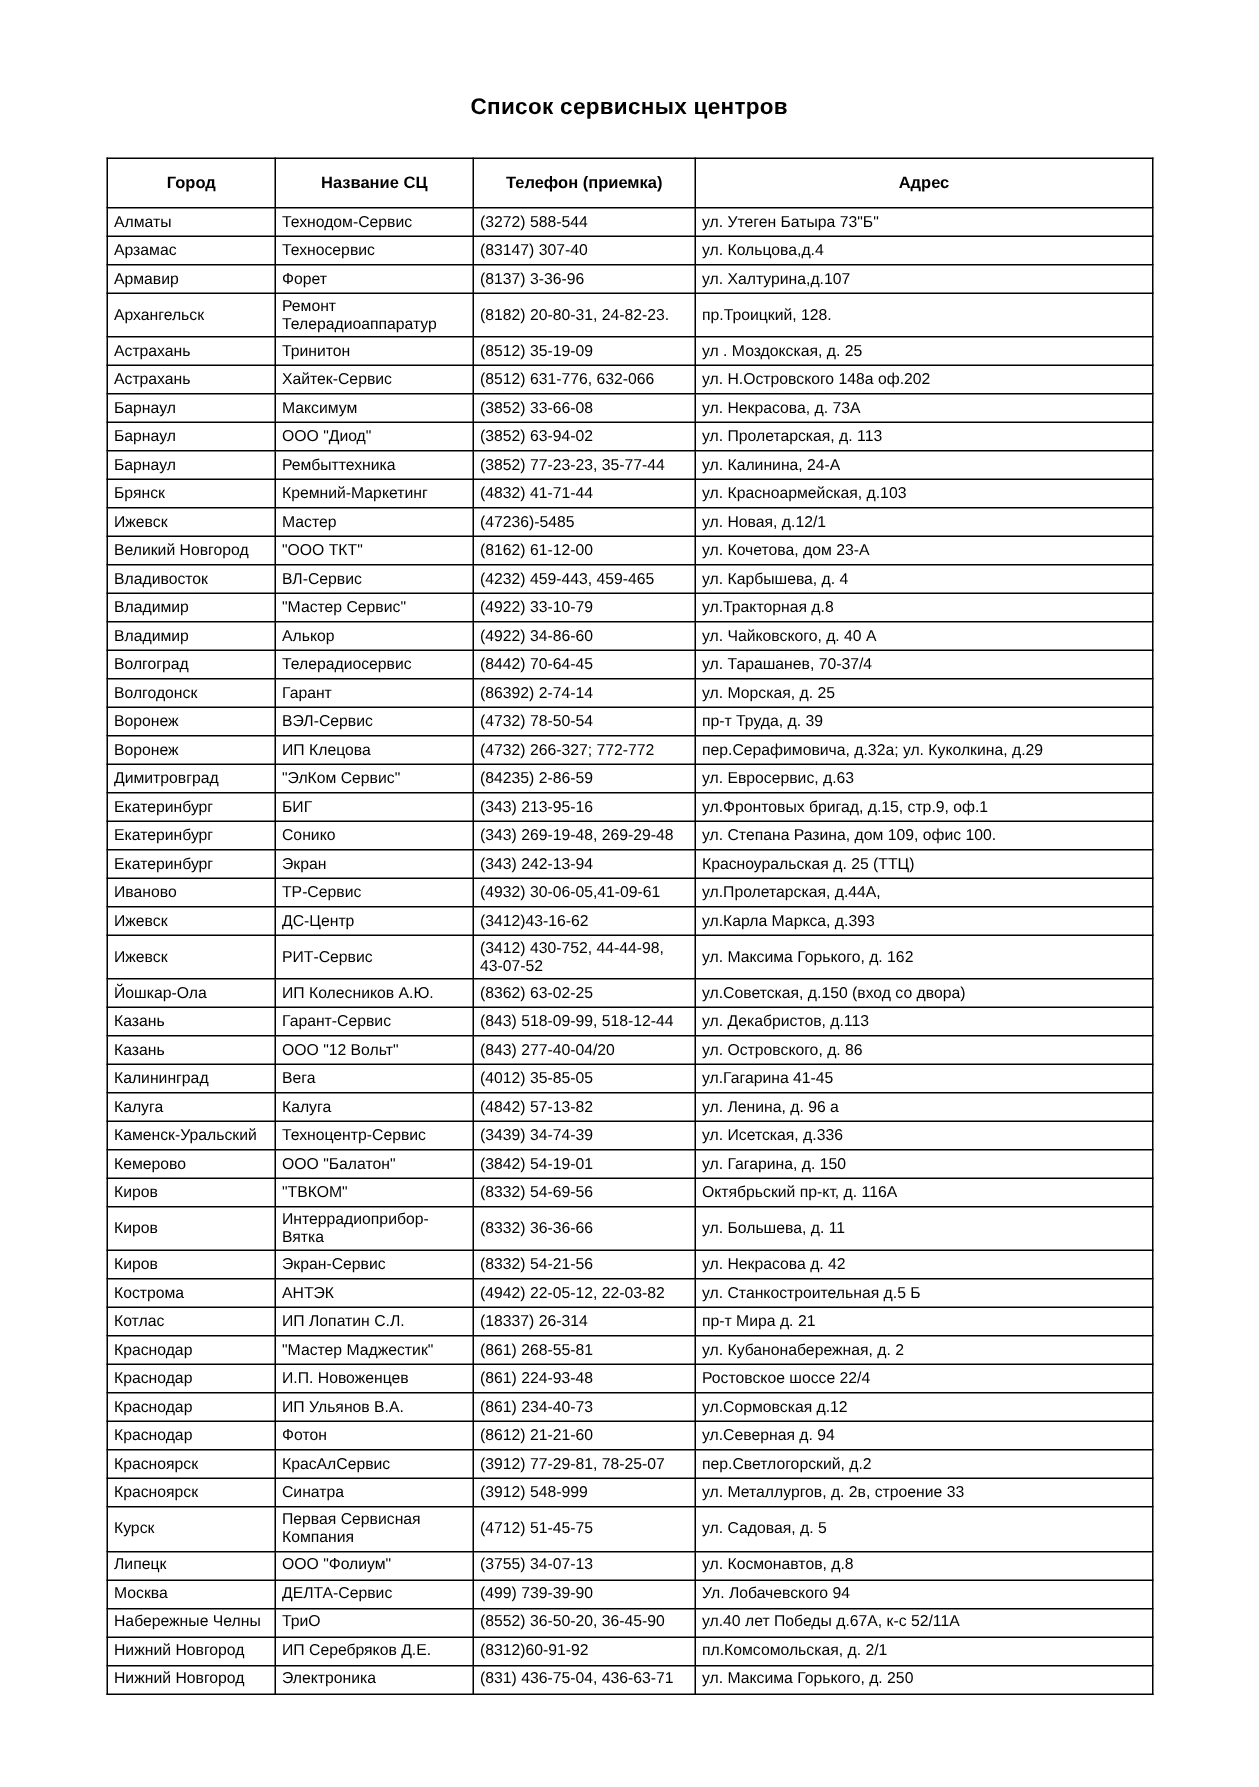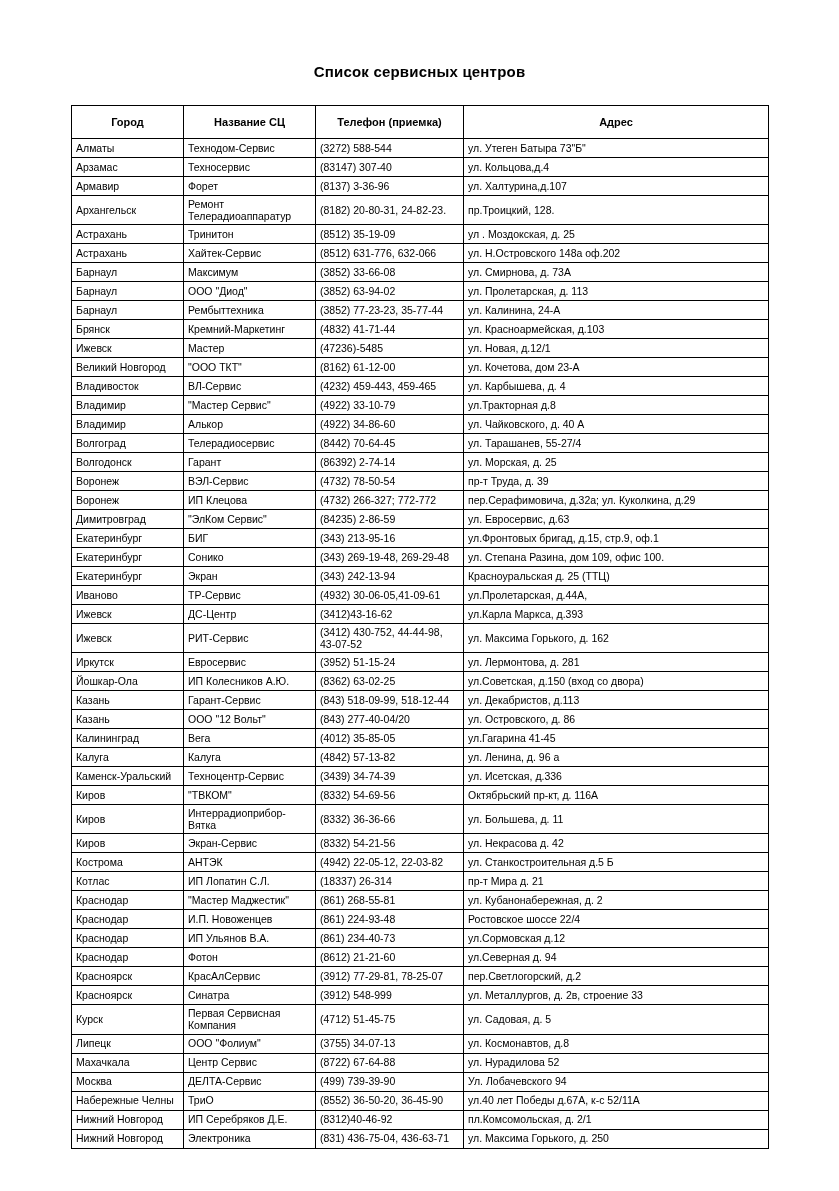--- a/index.html
+++ b/index.html
@@ -120,21 +120,21 @@
           <tr>
             <td>Астрахань</td>
             <td>Хайтек-Сервис</td>
             <td>(8512) 631-776, 632-066</td>
             <td>ул. Н.Островского 148а оф.202</td>
           </tr>
           <tr>
             <td>Барнаул</td>
             <td>Максимум</td>
             <td>(3852) 33-66-08</td>
-            <td>ул. Смирнова, д. 73А</td>
+            <td>ул. Некрасова, д. 73А</td>
           </tr>
           <tr>
             <td>Барнаул</td>
             <td>ООО "Диод"</td>
             <td>(3852) 63-94-02</td>
             <td>ул. Пролетарская, д. 113</td>
           </tr>
           <tr>
             <td>Барнаул</td>
             <td>Рембыттехника</td>
@@ -174,21 +174,21 @@
           <tr>
             <td>Владимир</td>
             <td>Алькор</td>
             <td>(4922) 34-86-60</td>
             <td>ул. Чайковского, д. 40 А</td>
           </tr>
           <tr>
             <td>Волгоград</td>
             <td>Телерадиосервис</td>
             <td>(8442) 70-64-45</td>
-            <td>ул. Тарашанев, 55-27/4</td>
+            <td>ул. Тарашанев, 70-37/4</td>
           </tr>
           <tr>
             <td>Волгодонск</td>
             <td>Гарант</td>
             <td>(86392) 2-74-14</td>
             <td>ул. Морская, д. 25</td>
           </tr>
           <tr>
             <td>Воронеж</td>
             <td>ВЭЛ-Сервис</td>
@@ -237,26 +237,20 @@
             <td>(3412)43-16-62</td>
             <td>ул.Карла Маркса, д.393</td>
           </tr>
           <tr>
             <td>Ижевск</td>
             <td>РИТ-Сервис</td>
             <td>(3412) 430-752, 44-44-98, 43-07-52</td>
             <td>ул. Максима Горького, д. 162</td>
           </tr>
           <tr>
-            <td>Иркутск</td>
-            <td>Евросервис</td>
-            <td>(3952) 51-15-24</td>
-            <td>ул. Лермонтова, д. 281</td>
-          </tr>
-          <tr>
             <td>Йошкар-Ола</td>
             <td>ИП Колесников А.Ю.</td>
             <td>(8362) 63-02-25</td>
             <td>ул.Советская, д.150 (вход со двора)</td>
           </tr>
           <tr>
             <td>Казань</td>
             <td>Гарант-Сервис</td>
             <td>(843) 518-09-99,  518-12-44</td>
             <td>ул. Декабристов, д.113</td>
@@ -279,20 +273,26 @@
             <td>(4842) 57-13-82</td>
             <td>ул. Ленина, д. 96 а</td>
           </tr>
           <tr>
             <td>Каменск-Уральский</td>
             <td>Техноцентр-Сервис</td>
             <td>(3439) 34-74-39</td>
             <td>ул. Исетская, д.336</td>
           </tr>
           <tr>
+            <td>Кемерово</td>
+            <td>ООО "Балатон"</td>
+            <td>(3842) 54-19-01</td>
+            <td>ул. Гагарина, д. 150</td>
+          </tr>
+          <tr>
             <td>Киров</td>
             <td>"ТВКОМ"</td>
             <td>(8332) 54-69-56</td>
             <td>Октябрьский пр-кт, д. 116А</td>
           </tr>
           <tr>
             <td>Киров</td>
             <td>Интеррадиоприбор-Вятка</td>
             <td>(8332) 36-36-66</td>
             <td>ул. Большева, д. 11</td>
@@ -357,41 +357,35 @@
             <td>(4712) 51-45-75</td>
             <td>ул. Садовая, д. 5</td>
           </tr>
           <tr>
             <td>Липецк</td>
             <td>ООО "Фолиум"</td>
             <td>(3755) 34-07-13</td>
             <td>ул. Космонавтов, д.8</td>
           </tr>
           <tr>
-            <td>Махачкала</td>
-            <td>Центр Сервис</td>
-            <td>(8722) 67-64-88</td>
-            <td>ул. Нурадилова 52</td>
-          </tr>
-          <tr>
             <td>Москва</td>
             <td>ДЕЛТА-Сервис</td>
             <td>(499) 739-39-90</td>
             <td>Ул. Лобачевского 94</td>
           </tr>
           <tr>
             <td>Набережные Челны</td>
             <td>ТриО</td>
             <td>(8552) 36-50-20, 36-45-90</td>
             <td>ул.40 лет Победы д.67А,  к-с 52/11А</td>
           </tr>
           <tr>
             <td>Нижний Новгород</td>
             <td>ИП Серебряков Д.Е.</td>
-            <td>(8312)40-46-92</td>
+            <td>(8312)60-91-92</td>
             <td>пл.Комсомольская, д. 2/1</td>
           </tr>
           <tr>
             <td>Нижний Новгород</td>
             <td>Электроника</td>
             <td>(831) 436-75-04, 436-63-71</td>
             <td>ул. Максима Горького, д. 250</td>
           </tr>
         </tbody>
     </table>

